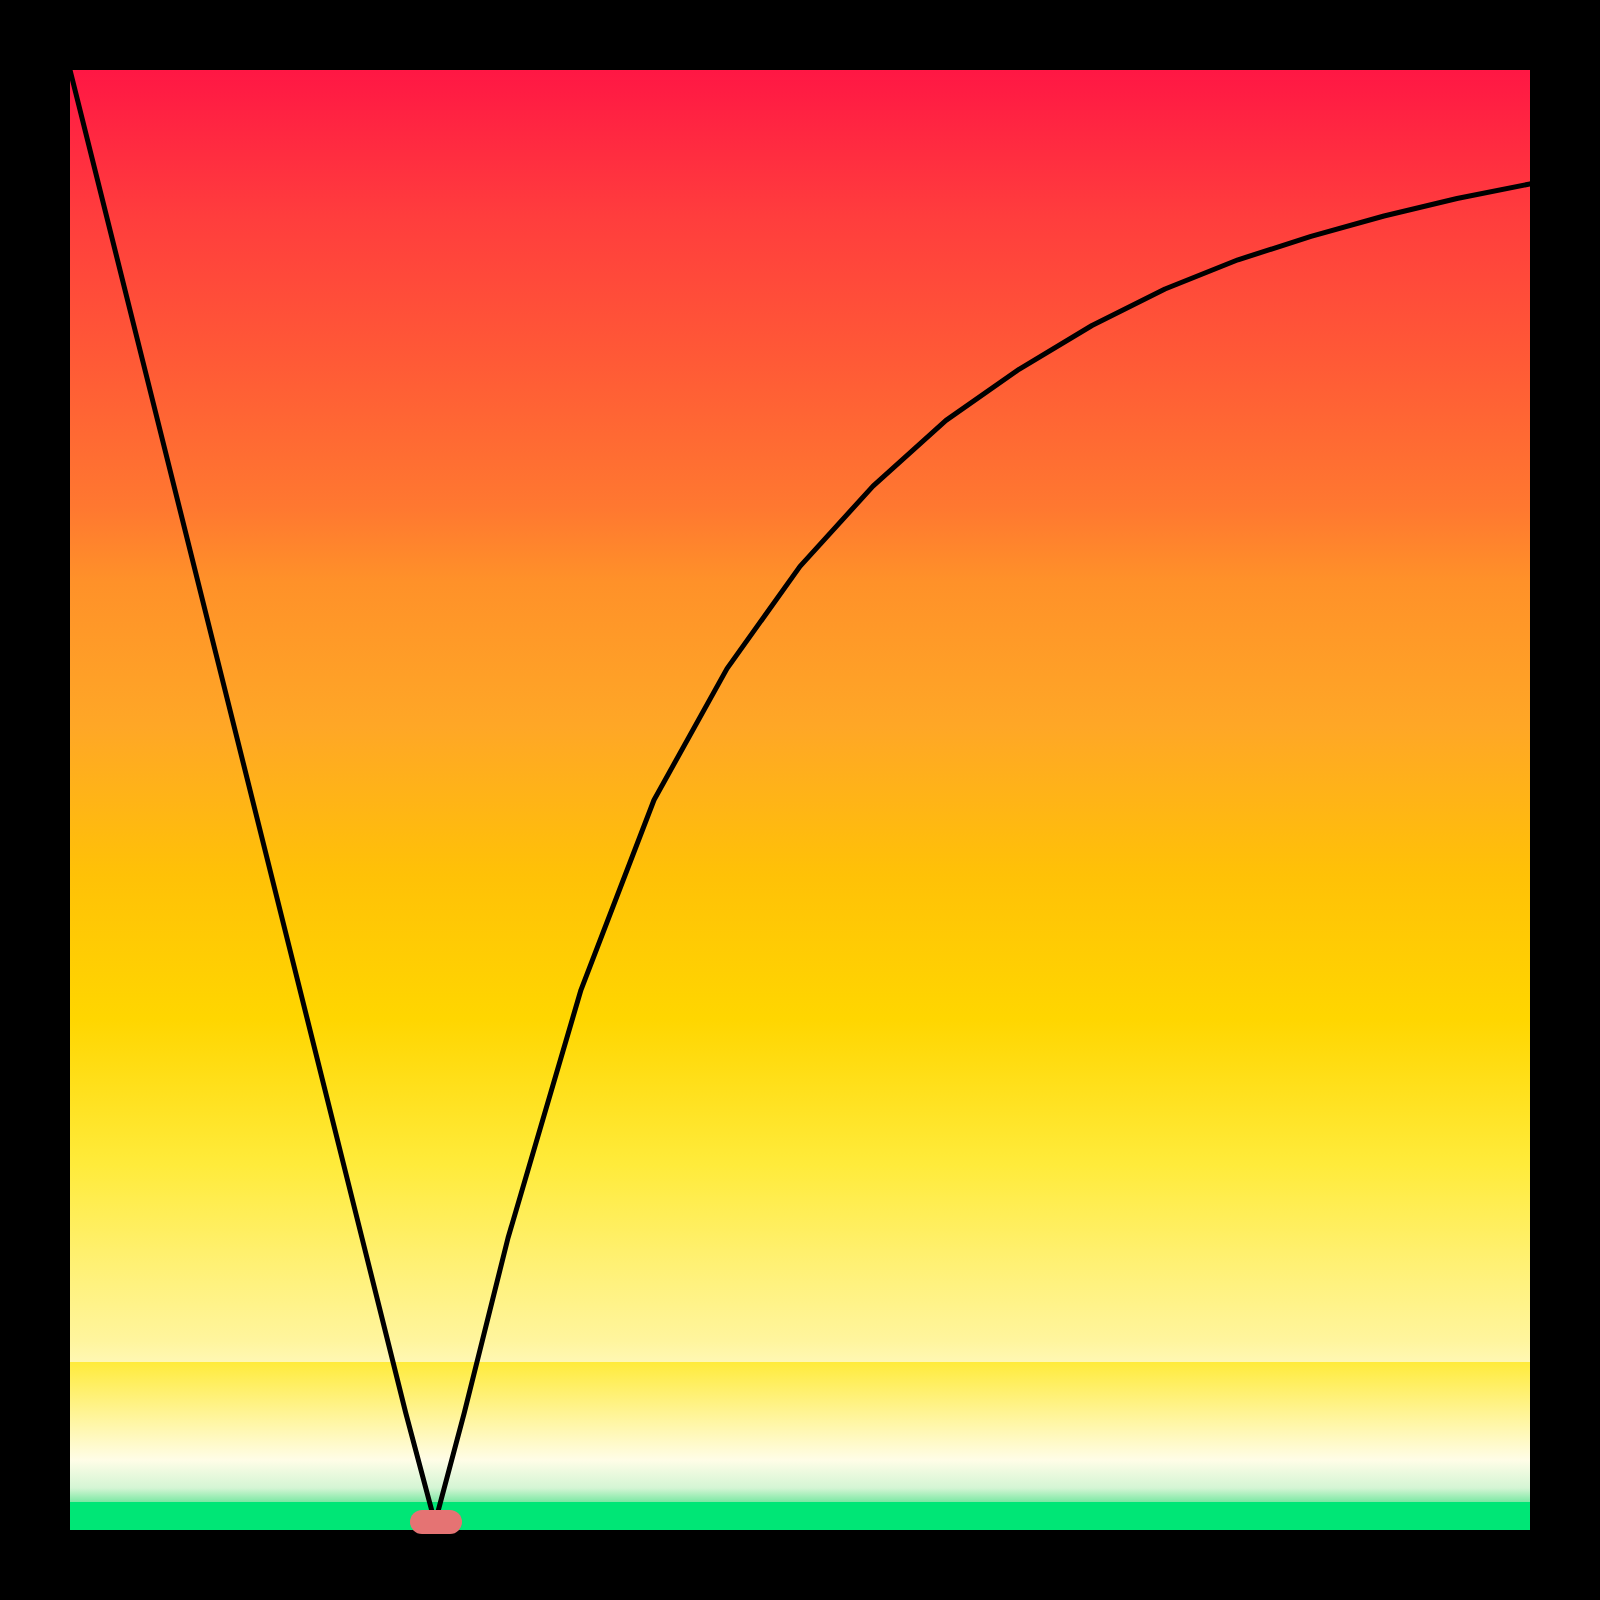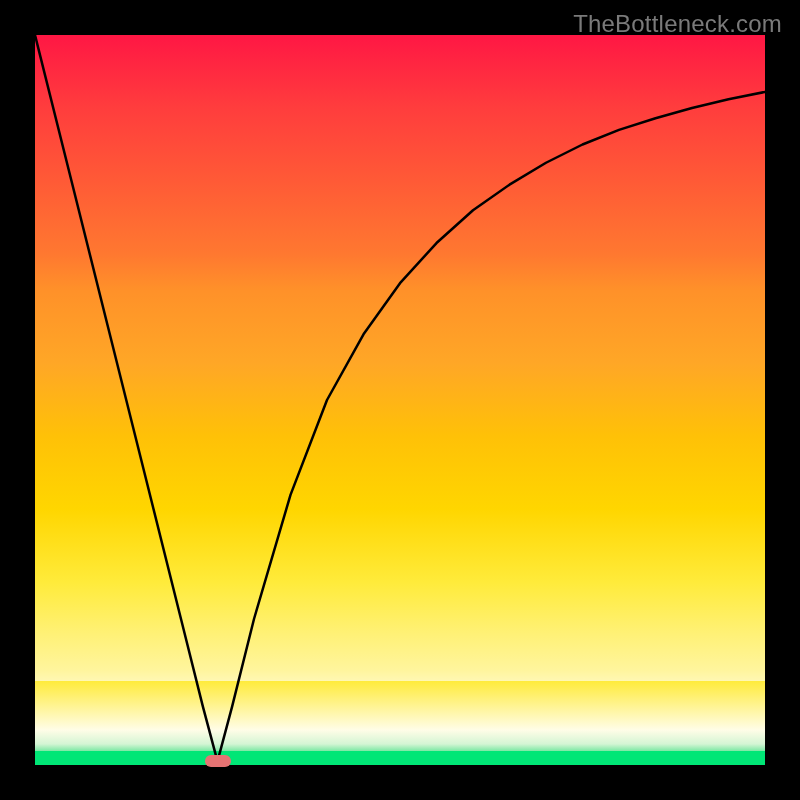--- a/index.html
+++ b/index.html
@@ -78,21 +78,20 @@
     font-family: Arial, Helvetica, sans-serif;
     font-size: 24px;
     letter-spacing: 0.2px;
     user-select: none;
   }
 </style>
 </head>
 <body>
 
 <div class="container">
-  <div class="watermark">TheBottleneck.com</div>
 
   <div class="plot-area">
     <div class="yellow-band"></div>
     <div class="green-band"></div>
 
     <svg class="curve" viewBox="0 0 730 730" preserveAspectRatio="none">
       <path fill="none" stroke="#000" stroke-width="2.5" stroke-linecap="round" stroke-linejoin="round" d="M0.00 0.00 L36.50 146.00 L73.00 292.00 L109.50 438.00 L146.00 584.00 L167.90 671.60 L182.50 726.35 L197.10 671.60 L219.00 584.00 L255.50 459.90 L292.00 365.00 L328.50 299.30 L365.00 248.20 L401.50 208.05 L438.00 175.20 L474.50 149.65 L511.00 127.75 L547.50 109.50 L584.00 94.90 L620.50 83.22 L657.00 73.00 L693.50 64.24 L730.00 56.94" id="curve-path"></path>
     </svg>
 
     <div class="marker" id="min-marker" style="left: 182.5px; top: 726.35px; background: rgb(229, 115, 115);"></div>

